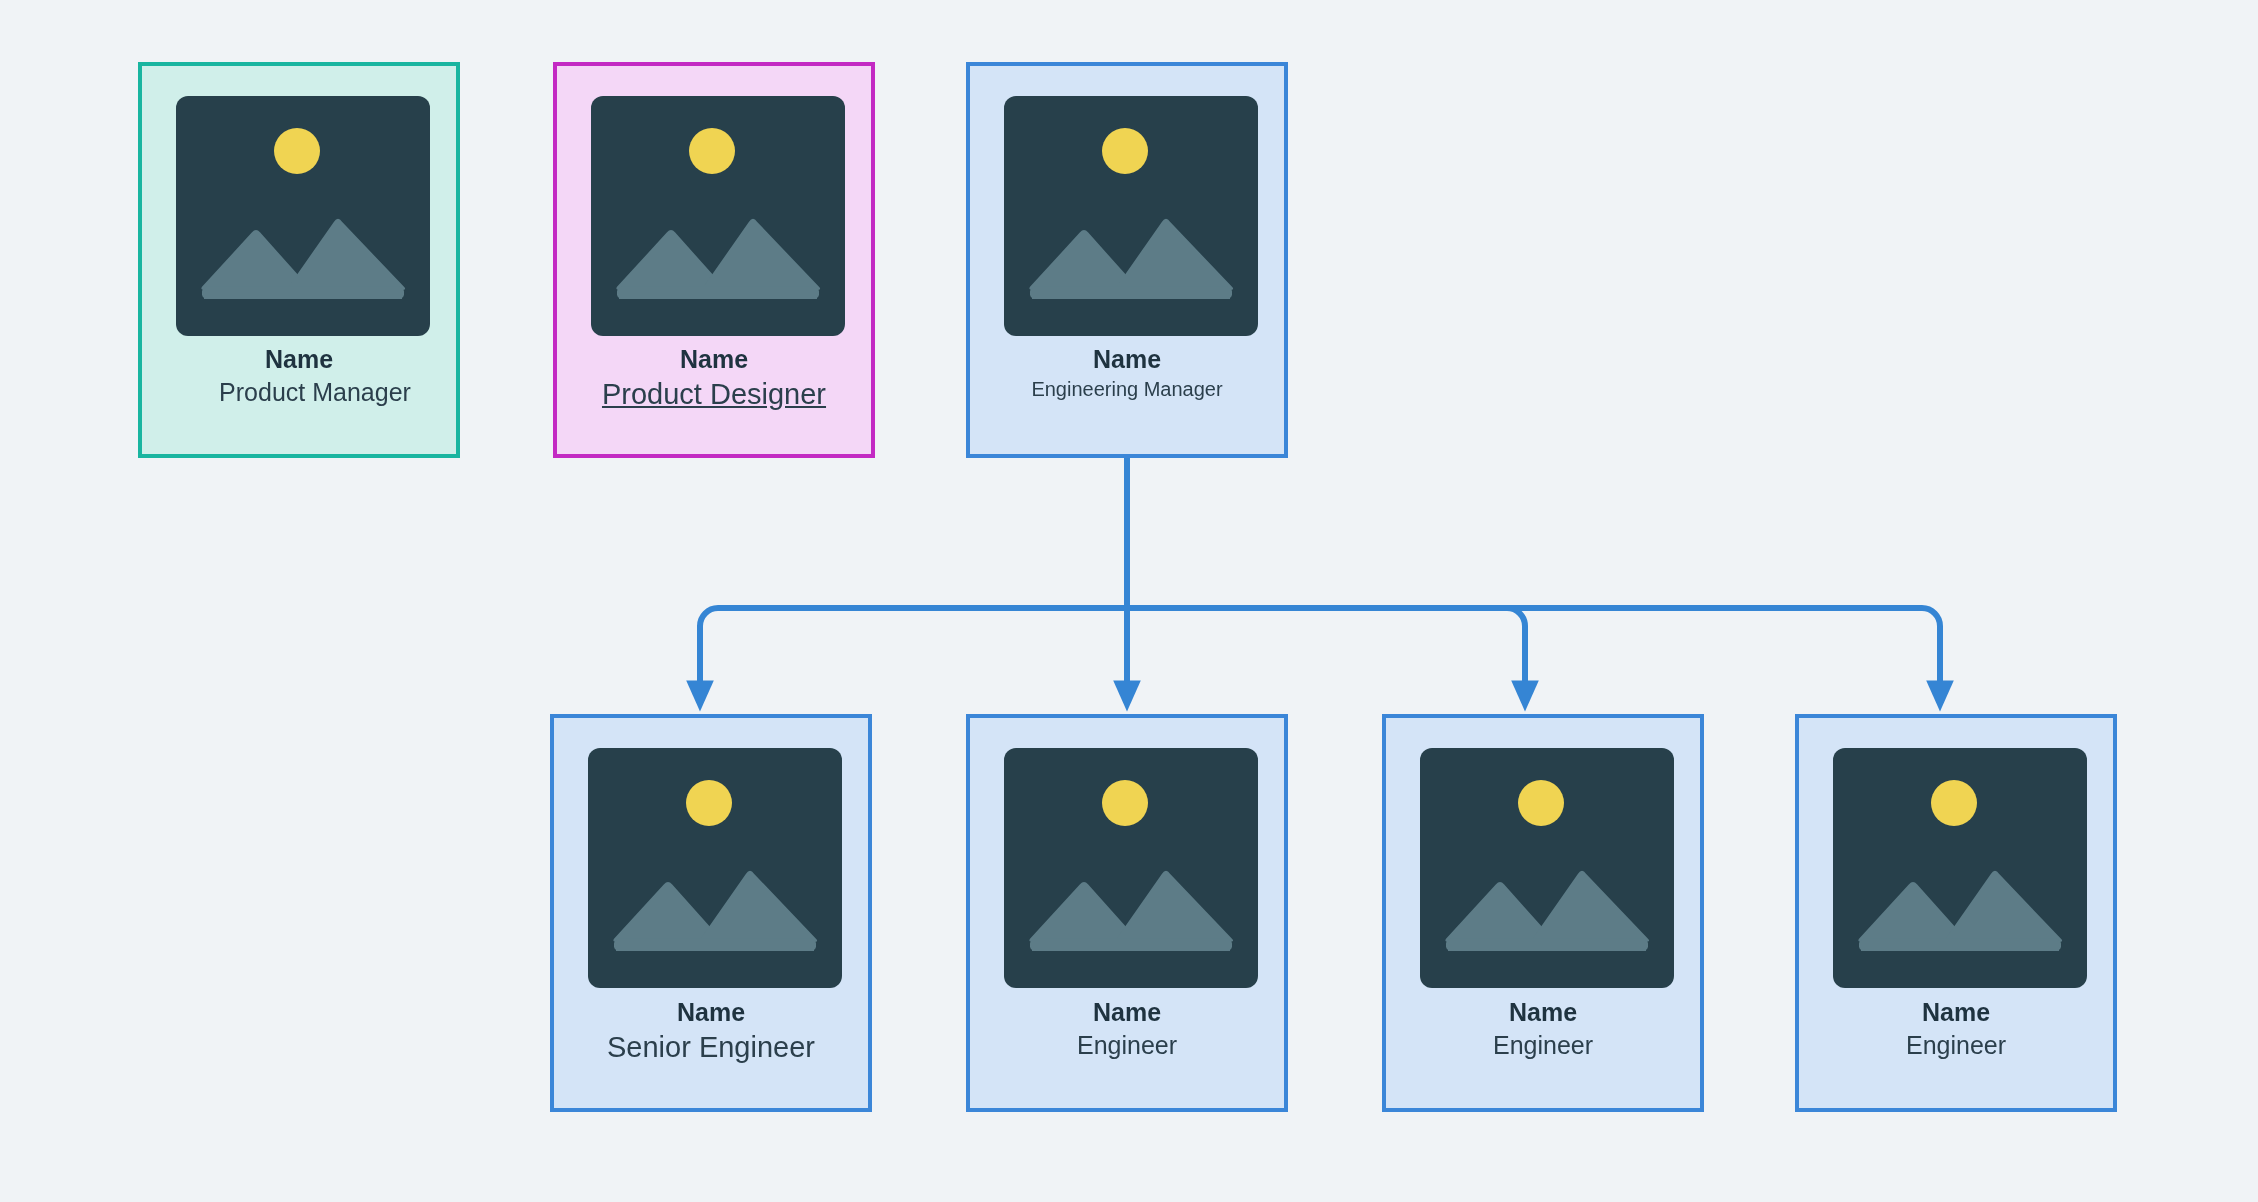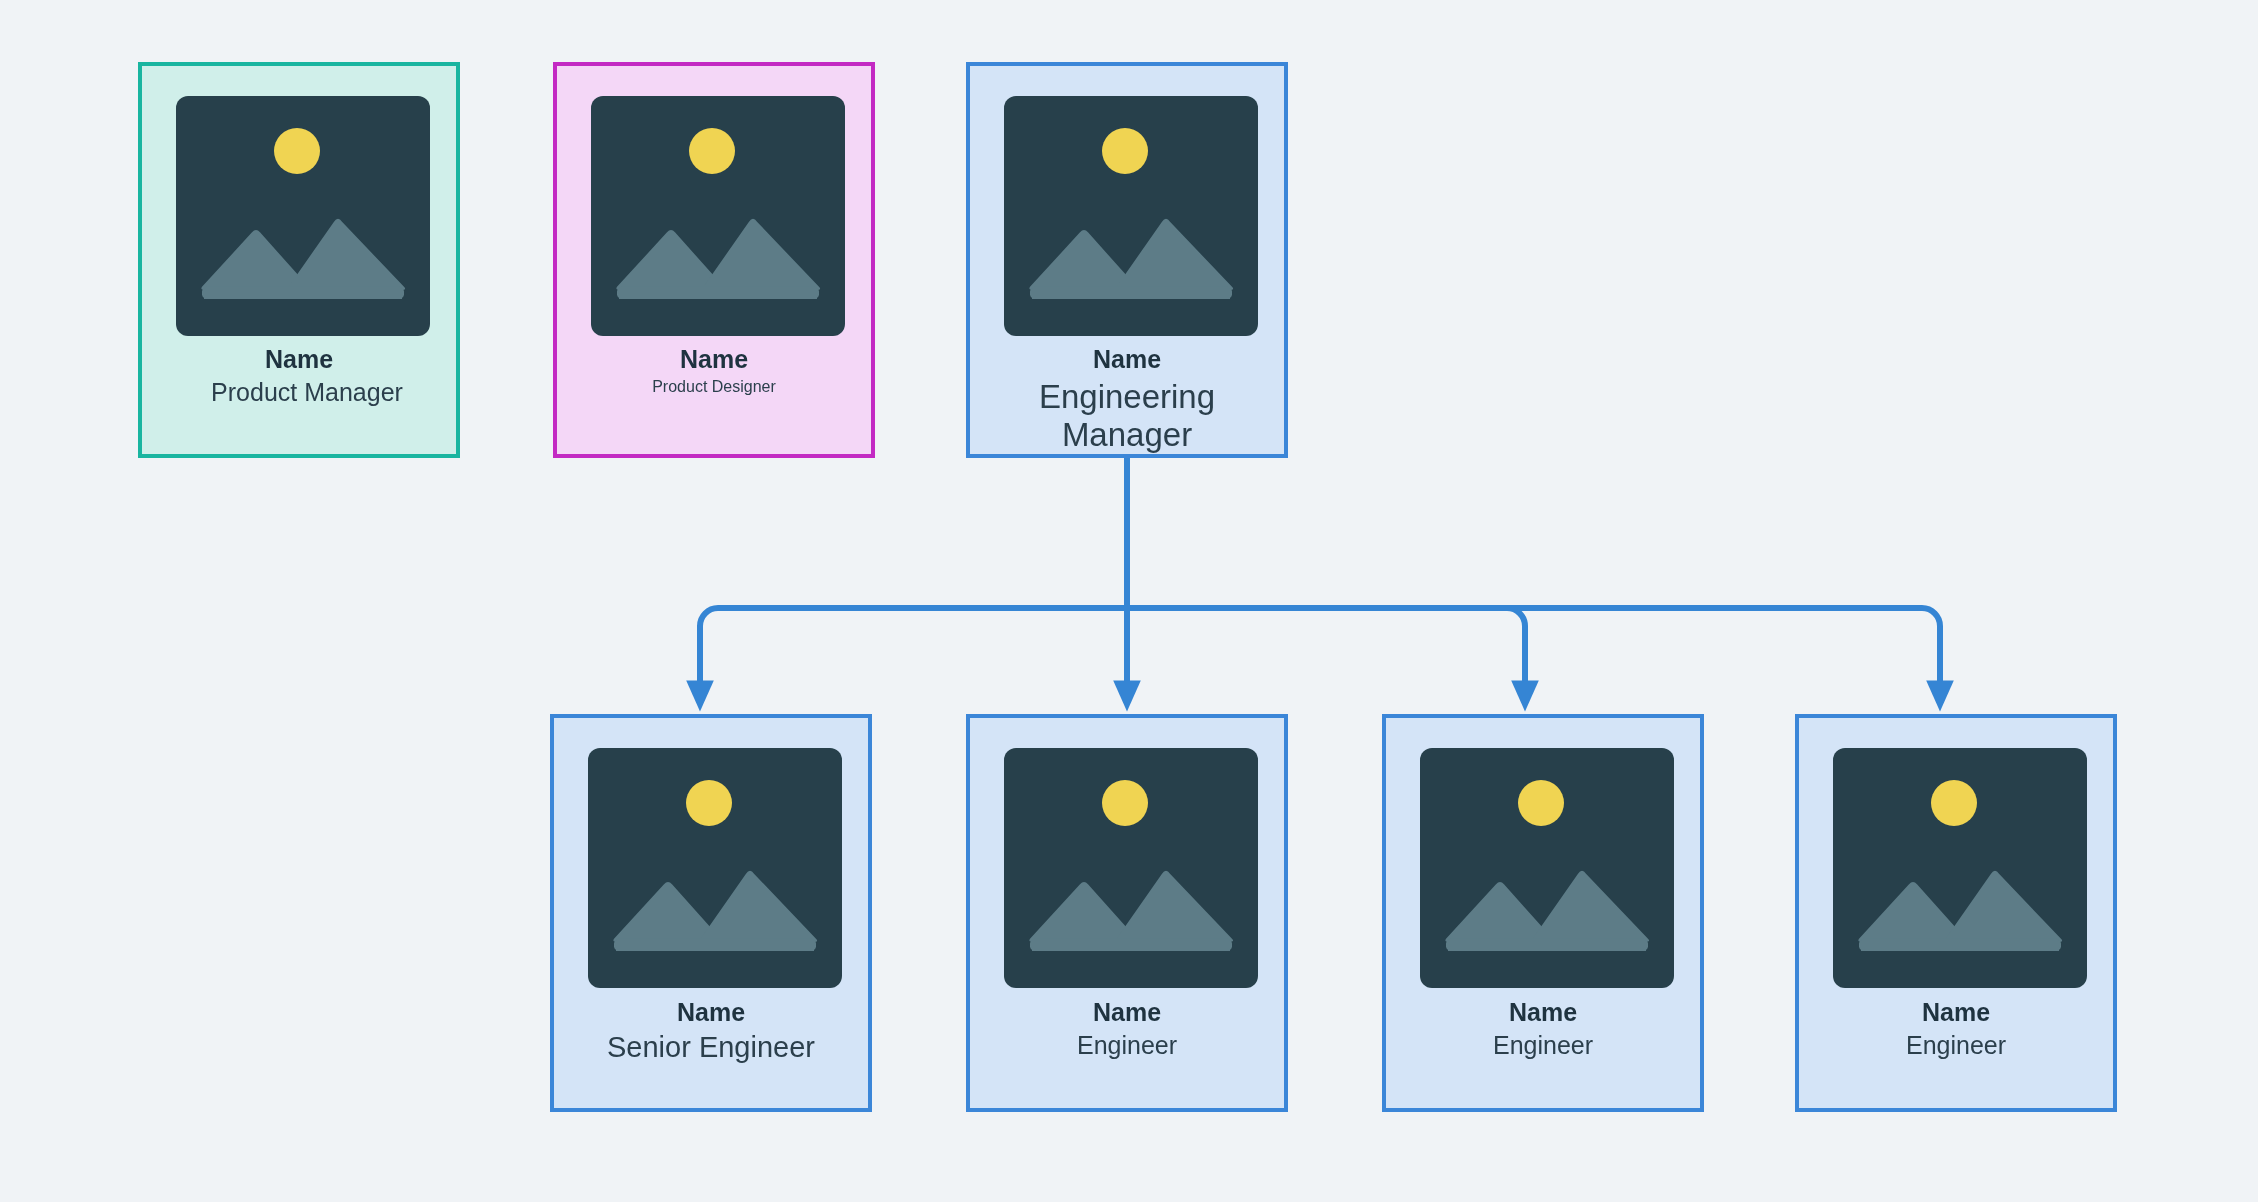--- a/index.html
+++ b/index.html
@@ -67,45 +67,45 @@
       <div class="card" style="left: 138px; top: 62px; width: 322px; height: 396px; background: rgb(208, 239, 234); border: 4px solid rgb(25, 181, 160);">
         <div class="thumb" style="position: absolute; left: 34px; top: 30px; width: 254px; height: 240px; background: rgb(39, 64, 75);">
           <div class="sun" style="width: 46px; height: 46px; left: 98px; top: 32px; background: rgb(240, 212, 82);"></div>
           <svg class="peaks" viewBox="0 0 254 124" preserveAspectRatio="none" style="height: 94px; bottom: 37px;">
             <path d="M28 112 Q24 112 26 108 L76 36 Q80 30 84 36 L130 104 L118 124 L28 124 Z" fill="#5D7C87"></path>
             <path d="M104 124 L158 22 Q162 14 166 22 L228 108 Q231 112 226 112 L226 124 Z" fill="#5D7C87"></path>
             <rect x="26" y="108" width="202" height="16" rx="6" fill="#5D7C87"></rect>
           </svg>
         </div>
         <div class="label-name" style="position: absolute; left: 0px; width: 100%; text-align: center; top: 280px; font-size: 25px; color: rgb(31, 51, 64);">Name</div>
-        <div class="label-role" style="position: absolute; left: 8px; width: 100%; text-align: center; top: 312px; font-size: 25px;">Product Manager</div>
+        <div class="label-role" style="position: absolute; left: 16px; width: 100%; text-align: center; top: 312px; font-size: 25px;">Product Manager</div>
       </div>
       <div class="card" style="left: 553px; top: 62px; width: 322px; height: 396px; background: rgb(244, 215, 247); border: 4px solid rgb(195, 41, 195);">
         <div class="thumb" style="position: absolute; left: 34px; top: 30px; width: 254px; height: 240px; background: rgb(39, 64, 75);">
           <div class="sun" style="width: 46px; height: 46px; left: 98px; top: 32px; background: rgb(240, 212, 82);"></div>
           <svg class="peaks" viewBox="0 0 254 124" preserveAspectRatio="none" style="height: 94px; bottom: 37px;">
             <path d="M28 112 Q24 112 26 108 L76 36 Q80 30 84 36 L130 104 L118 124 L28 124 Z" fill="#5D7C87"></path>
             <path d="M104 124 L158 22 Q162 14 166 22 L228 108 Q231 112 226 112 L226 124 Z" fill="#5D7C87"></path>
             <rect x="26" y="108" width="202" height="16" rx="6" fill="#5D7C87"></rect>
           </svg>
         </div>
         <div class="label-name" style="position: absolute; left: 0px; width: 100%; text-align: center; top: 280px; font-size: 25px; color: rgb(31, 51, 64);">Name</div>
-        <div class="label-role" style="position: absolute; left: 0px; width: 100%; text-align: center; top: 312px; font-size: 16px;">Product Designer</div>
+        <div class="label-role" style="position: absolute; left: 0px; width: 100%; text-align: center; top: 312px; font-size: 29px; text-decoration: underline;">Product Designer</div>
       </div>
       <div class="card" style="left: 966px; top: 62px; width: 322px; height: 396px; background: rgb(212, 228, 247); border: 4px solid rgb(59, 134, 216);">
         <div class="thumb" style="position: absolute; left: 34px; top: 30px; width: 254px; height: 240px; background: rgb(39, 64, 75);">
           <div class="sun" style="width: 46px; height: 46px; left: 98px; top: 32px; background: rgb(240, 212, 82);"></div>
           <svg class="peaks" viewBox="0 0 254 124" preserveAspectRatio="none" style="height: 94px; bottom: 37px;">
             <path d="M28 112 Q24 112 26 108 L76 36 Q80 30 84 36 L130 104 L118 124 L28 124 Z" fill="#5D7C87"></path>
             <path d="M104 124 L158 22 Q162 14 166 22 L228 108 Q231 112 226 112 L226 124 Z" fill="#5D7C87"></path>
             <rect x="26" y="108" width="202" height="16" rx="6" fill="#5D7C87"></rect>
           </svg>
         </div>
         <div class="label-name" style="position: absolute; left: 0px; width: 100%; text-align: center; top: 280px; font-size: 25px; color: rgb(31, 51, 64);">Name</div>
-        <div class="label-role" style="position: absolute; left: 0px; width: 100%; text-align: center; top: 312px; font-size: 33px;">Engineering Manager</div>
+        <div class="label-role" style="position: absolute; left: 0px; width: 100%; text-align: center; top: 312px; font-size: 20px;">Engineering Manager</div>
       </div>
       <div class="card" style="left: 550px; top: 714px; width: 322px; height: 398px; background: rgb(212, 228, 247); border: 4px solid rgb(59, 134, 216);">
         <div class="thumb" style="position: absolute; left: 34px; top: 30px; width: 254px; height: 240px; background: rgb(39, 64, 75);">
           <div class="sun" style="width: 46px; height: 46px; left: 98px; top: 32px; background: rgb(240, 212, 82);"></div>
           <svg class="peaks" viewBox="0 0 254 124" preserveAspectRatio="none" style="height: 94px; bottom: 37px;">
             <path d="M28 112 Q24 112 26 108 L76 36 Q80 30 84 36 L130 104 L118 124 L28 124 Z" fill="#5D7C87"></path>
             <path d="M104 124 L158 22 Q162 14 166 22 L228 108 Q231 112 226 112 L226 124 Z" fill="#5D7C87"></path>
             <rect x="26" y="108" width="202" height="16" rx="6" fill="#5D7C87"></rect>
           </svg>
         </div>

